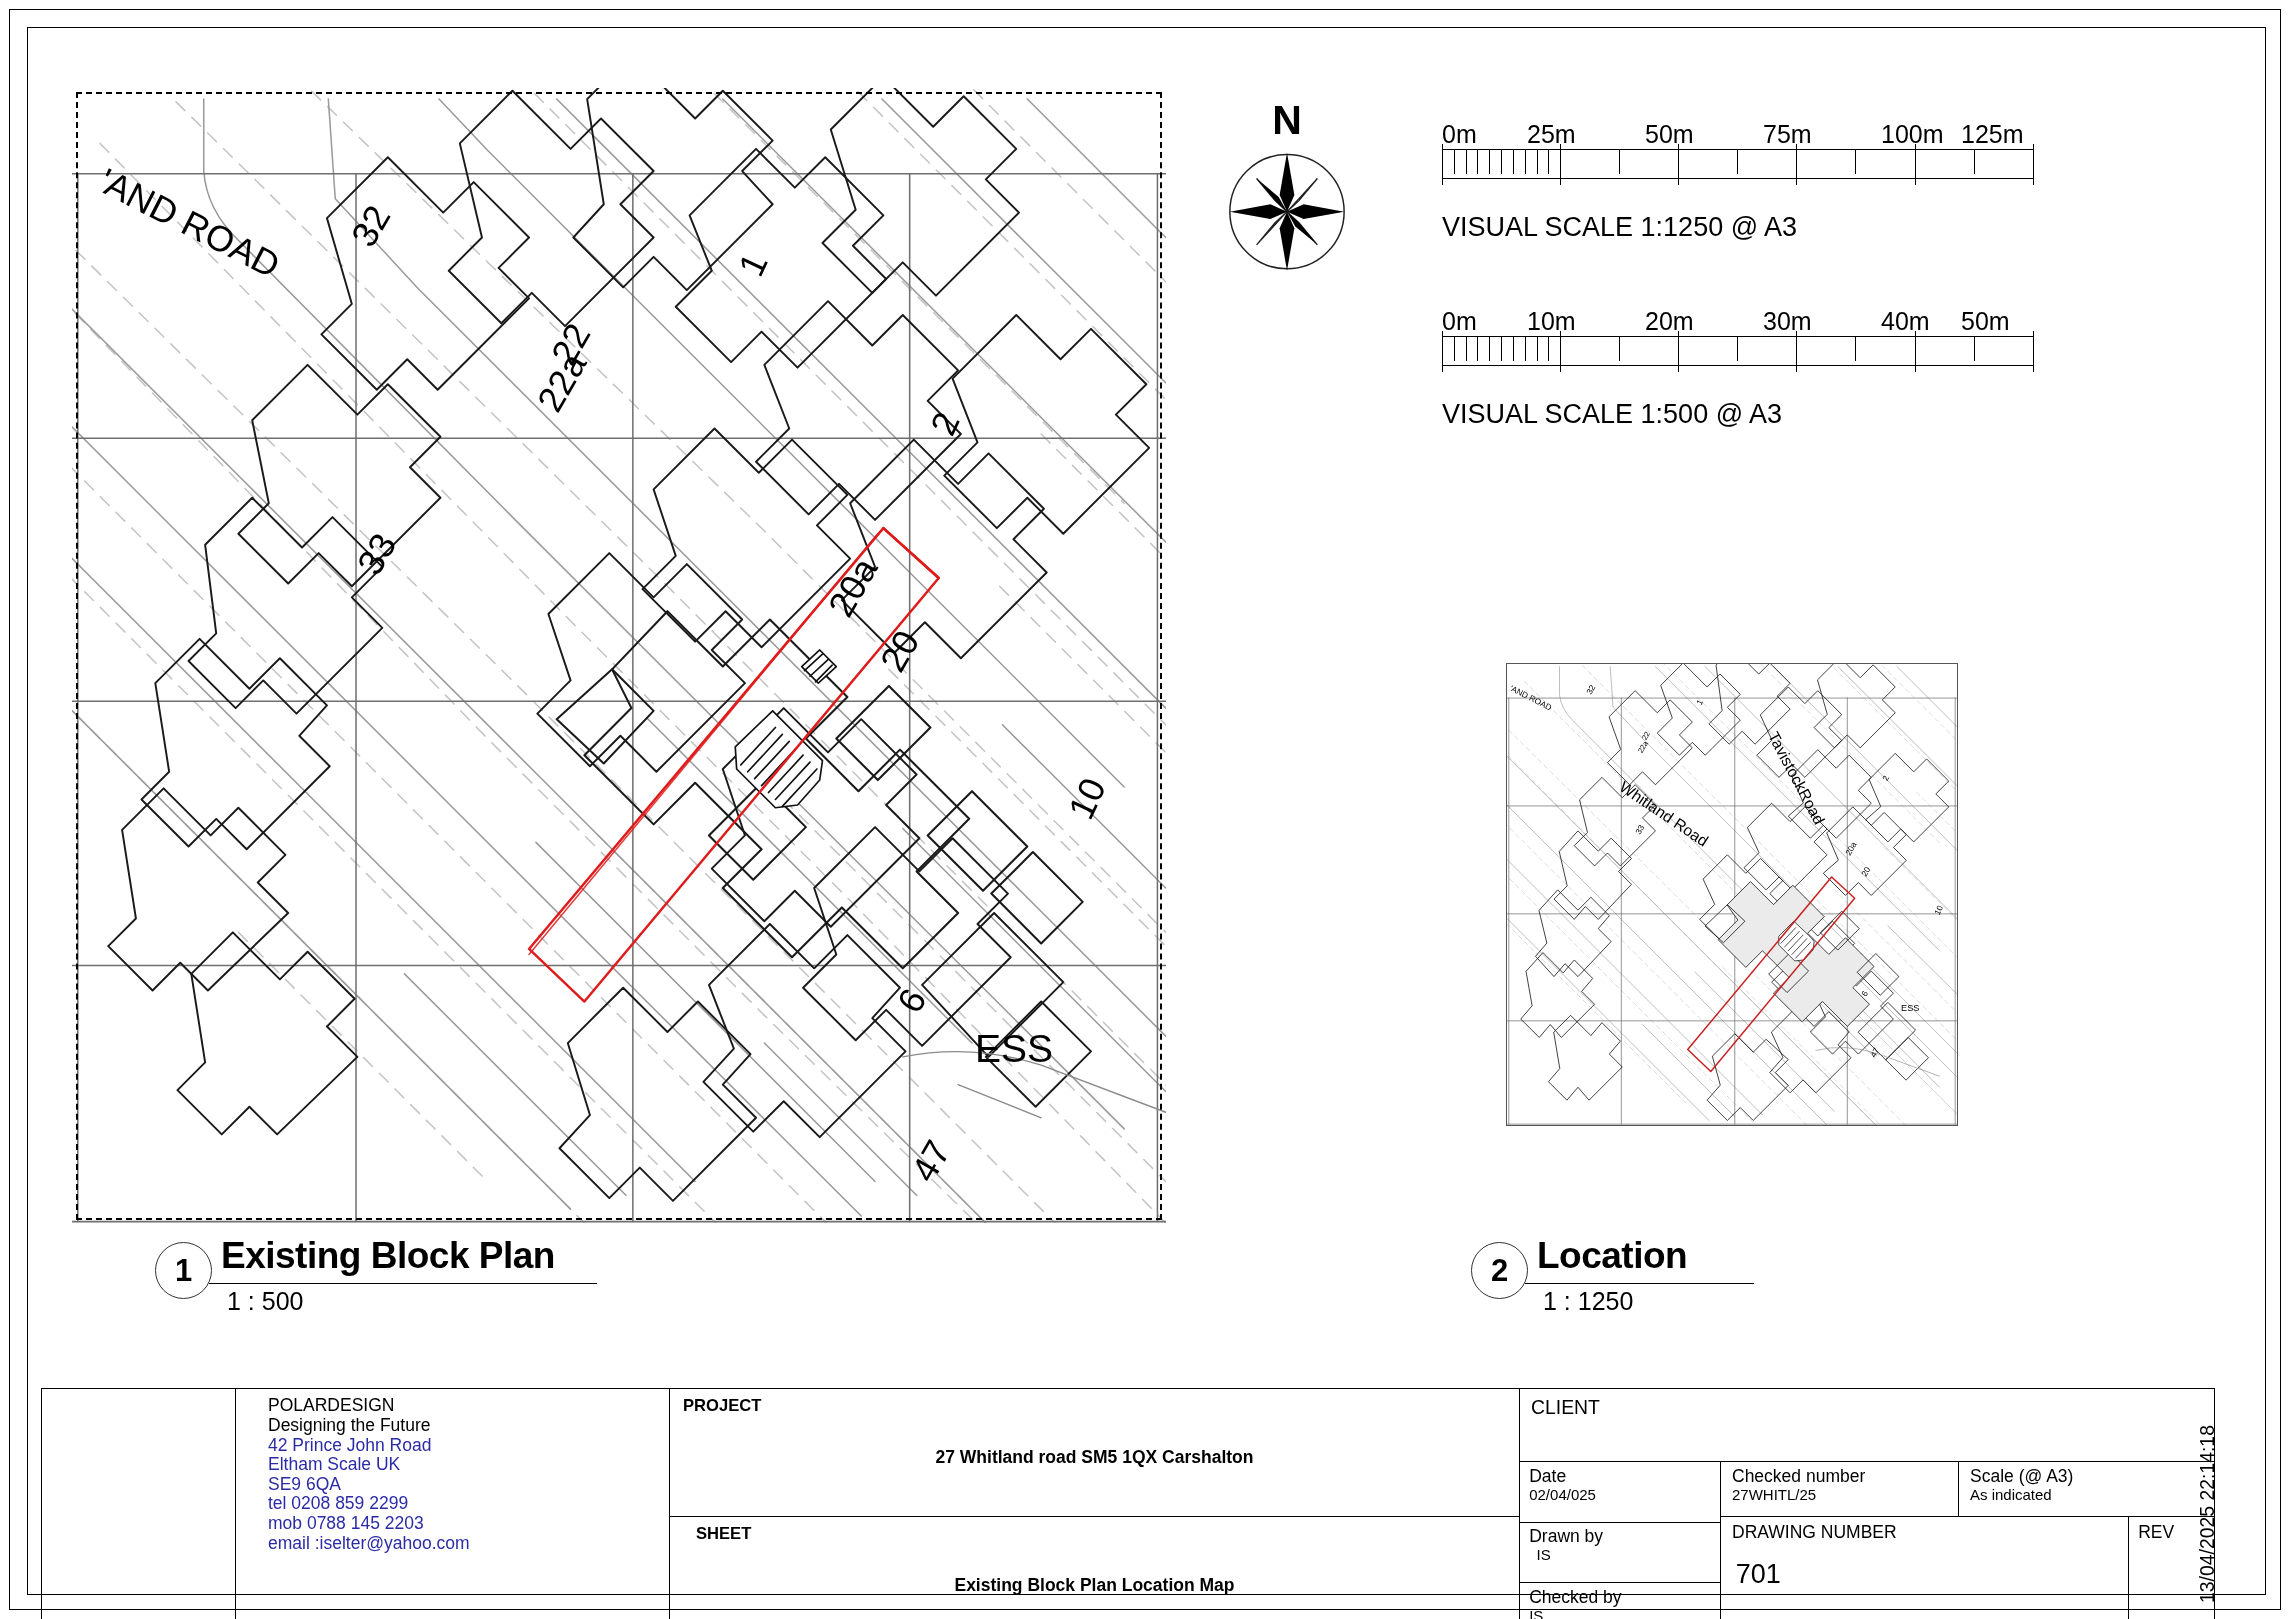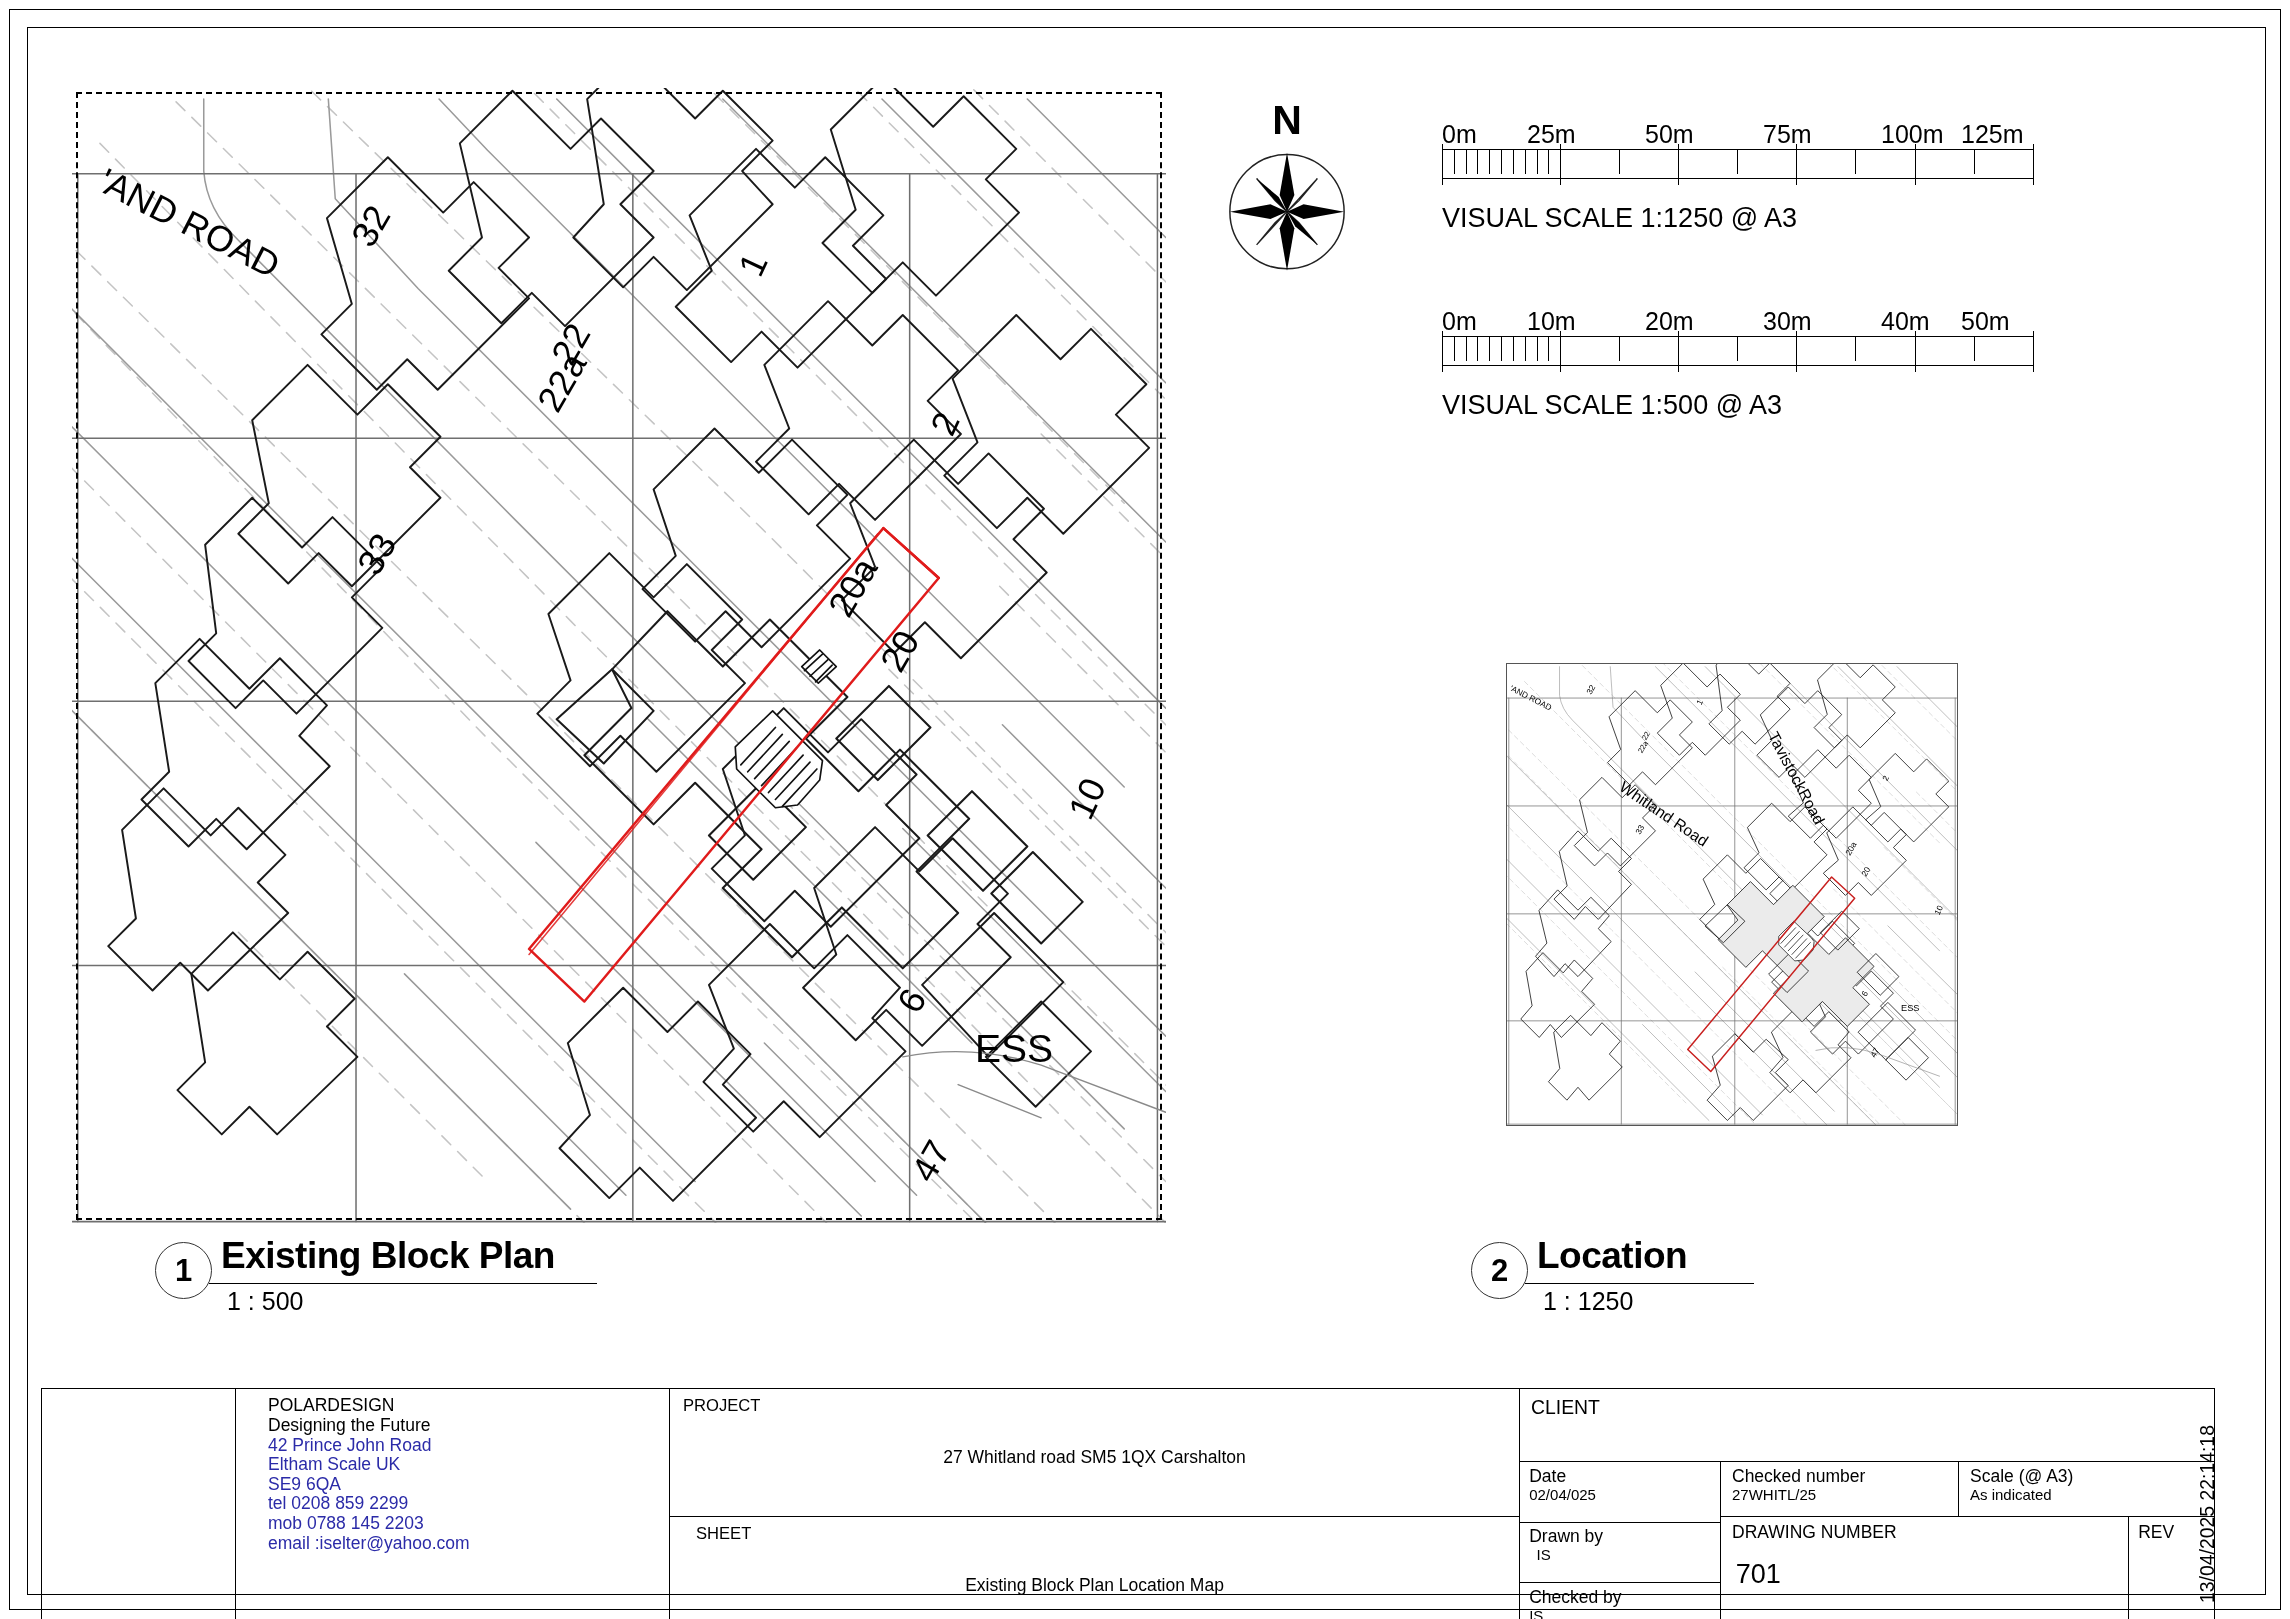--- a/index.html
+++ b/index.html
@@ -32,21 +32,21 @@
 
   
   .scalebar-block{position:absolute;}
   #scalebar-1250{left:1442px;top:118px;width:591px;}
   #scalebar-500{left:1442px;top:305px;width:591px;}
   .sb-labels{position:relative;height:31px;}
   .sb-label{position:absolute;bottom:0;font-size:25px;white-space:nowrap;}
   .sb-bar{position:relative;height:28px;border-top:1.8px solid #000;border-bottom:1.8px solid #000;}
   .sb-tick{position:absolute;top:-6.5px;width:0;border-left:1.8px solid #000;height:41px;}
   .sb-subtick{position:absolute;top:0;width:0;border-left:1.5px solid #000;height:24px;}
-  .sb-caption{margin-top:24px;font-size:27px;white-space:nowrap;}
+  .sb-caption{margin-top:33px;font-size:27px;white-space:nowrap;}
 
   
   .view-title{position:absolute;}
   .vt-circle{position:absolute;left:0;top:7.4px;width:57px;height:57px;border:1.5px solid #333;
              border-radius:50%;display:flex;align-items:center;justify-content:center;
              font-size:31px;font-weight:bold;box-sizing:border-box;}
   .vt-name{position:absolute;left:66px;top:0px;font-size:37px;font-weight:bold;
            white-space:nowrap;letter-spacing:-0.5px;}
   .vt-rule{position:absolute;left:54px;top:48px;height:0;border-top:1.8px solid #000;}
   .vt-scale{position:absolute;left:72px;top:52px;font-size:25px;white-space:nowrap;}
@@ -58,21 +58,21 @@
   
   #title-block{position:absolute;left:41px;top:1388px;width:2174px;height:256px;
                border:1.8px solid #000;box-sizing:border-box;display:flex;}
   #tb-logo{width:194px;border-right:1.8px solid #000;box-sizing:border-box;}
   #tb-company{width:434px;border-right:1.8px solid #000;box-sizing:border-box;
               padding:7.4px 0 0 32px;line-height:1.12;}
   .tb-co-line{font-size:17.5px;white-space:nowrap;}
   .tb-co-line.blue{color:#2b2ba8;}
   #tb-mid{flex:1 1 auto;border-right:1.8px solid #000;box-sizing:border-box;
           display:flex;flex-direction:column;}
-  .tb-mid-cell{flex:1 1 0;position:relative;}
+  .tb-mid-cell{flex:1 1 0;position:relative;font-weight:bold;}
   #tb-mid-project{border-bottom:1.8px solid #000;}
   .tb-caption{position:absolute;left:13px;top:7.4px;font-size:16.6px;}
   #tb-sheet-caption{left:26px;}
   .tb-centered{position:absolute;left:0;right:0;top:50%;transform:translateY(-25%);
                text-align:center;font-size:17.5px;}
   #tb-right{width:694px;display:flex;flex-direction:column;box-sizing:border-box;}
   #tb-client{height:72px;border-bottom:1.5px solid #000;position:relative;}
   #tb-client .tb-caption{left:11px;top:7.4px;font-size:19.4px;}
   #tb-rows{flex:1 1 auto;display:flex;}
   #tb-col-left{width:201px;border-right:1.5px solid #000;box-sizing:border-box;

